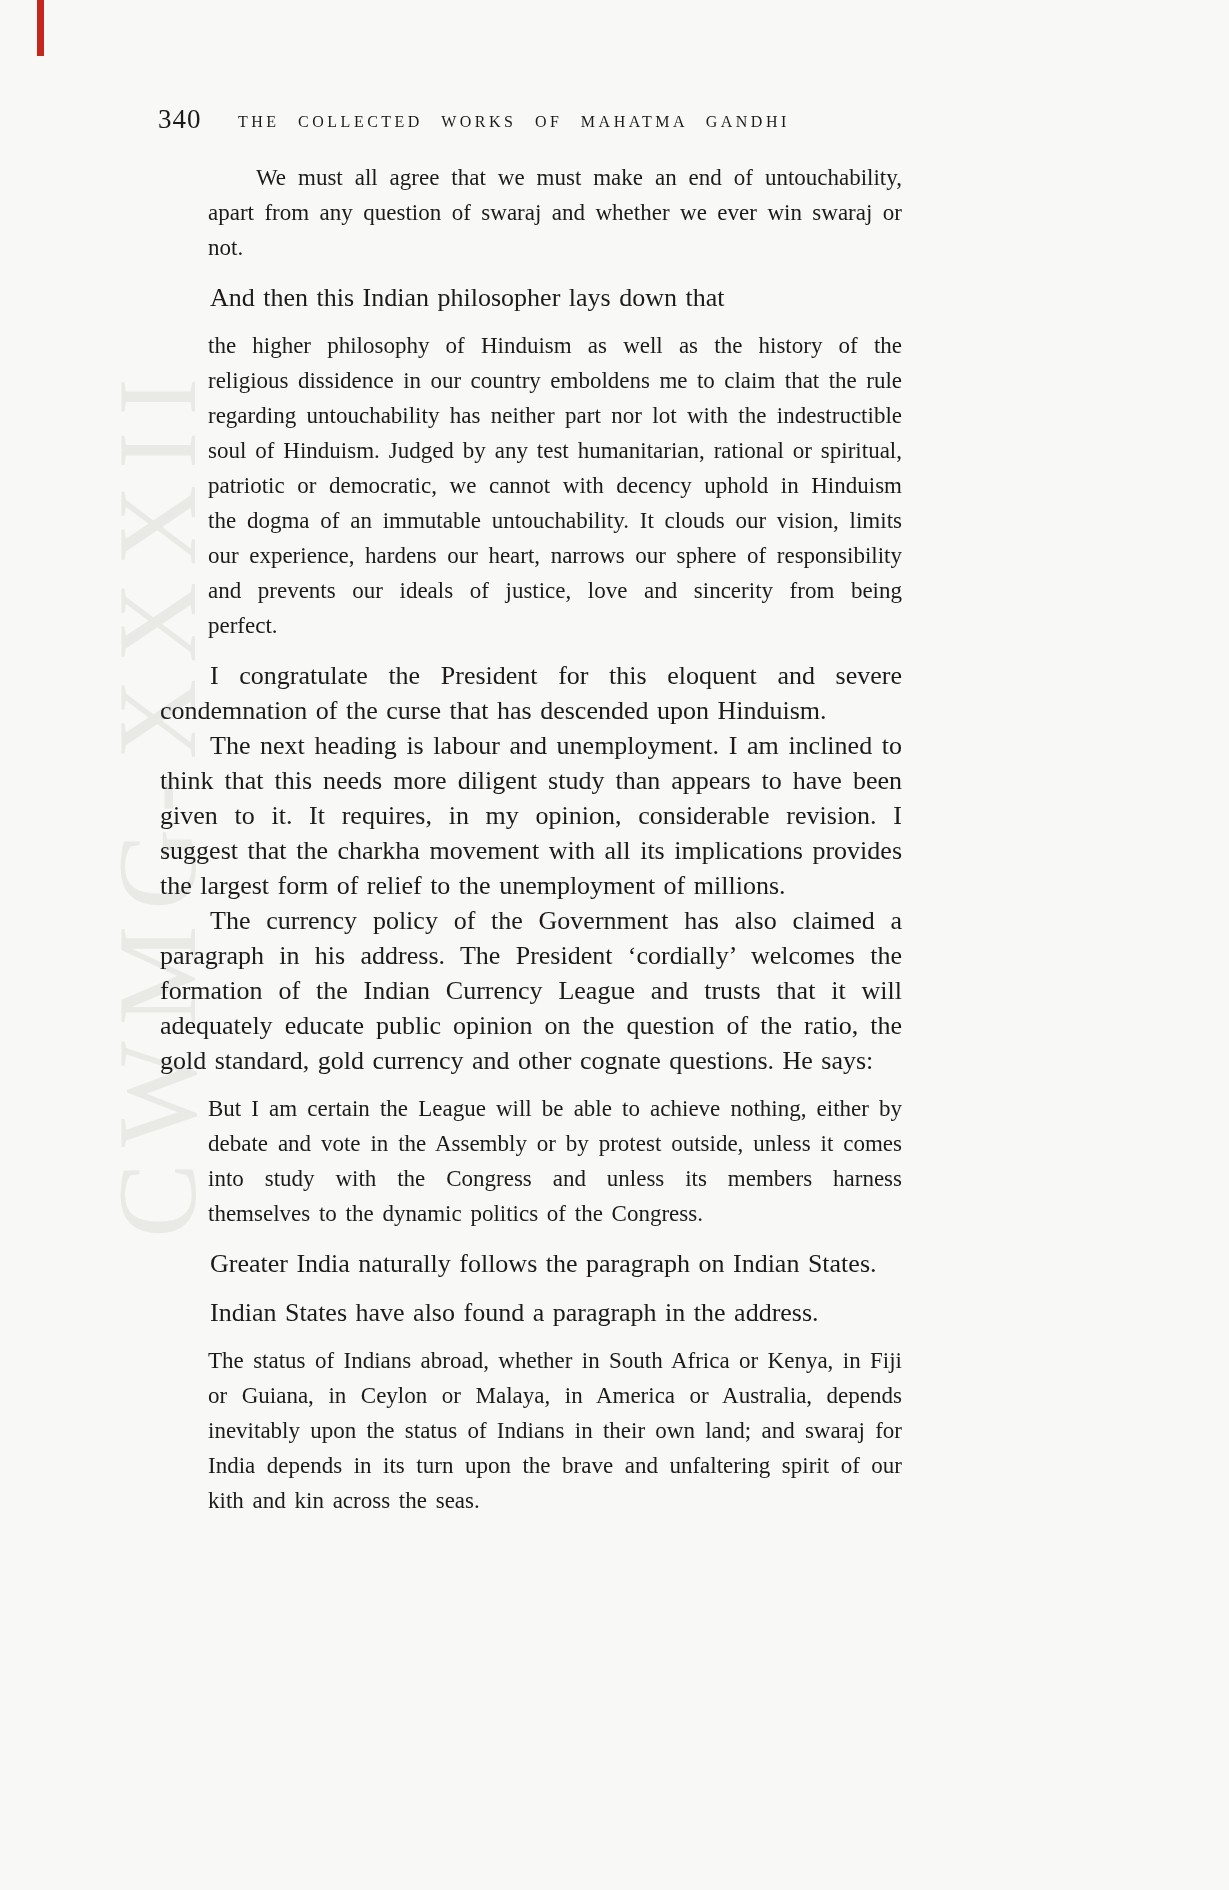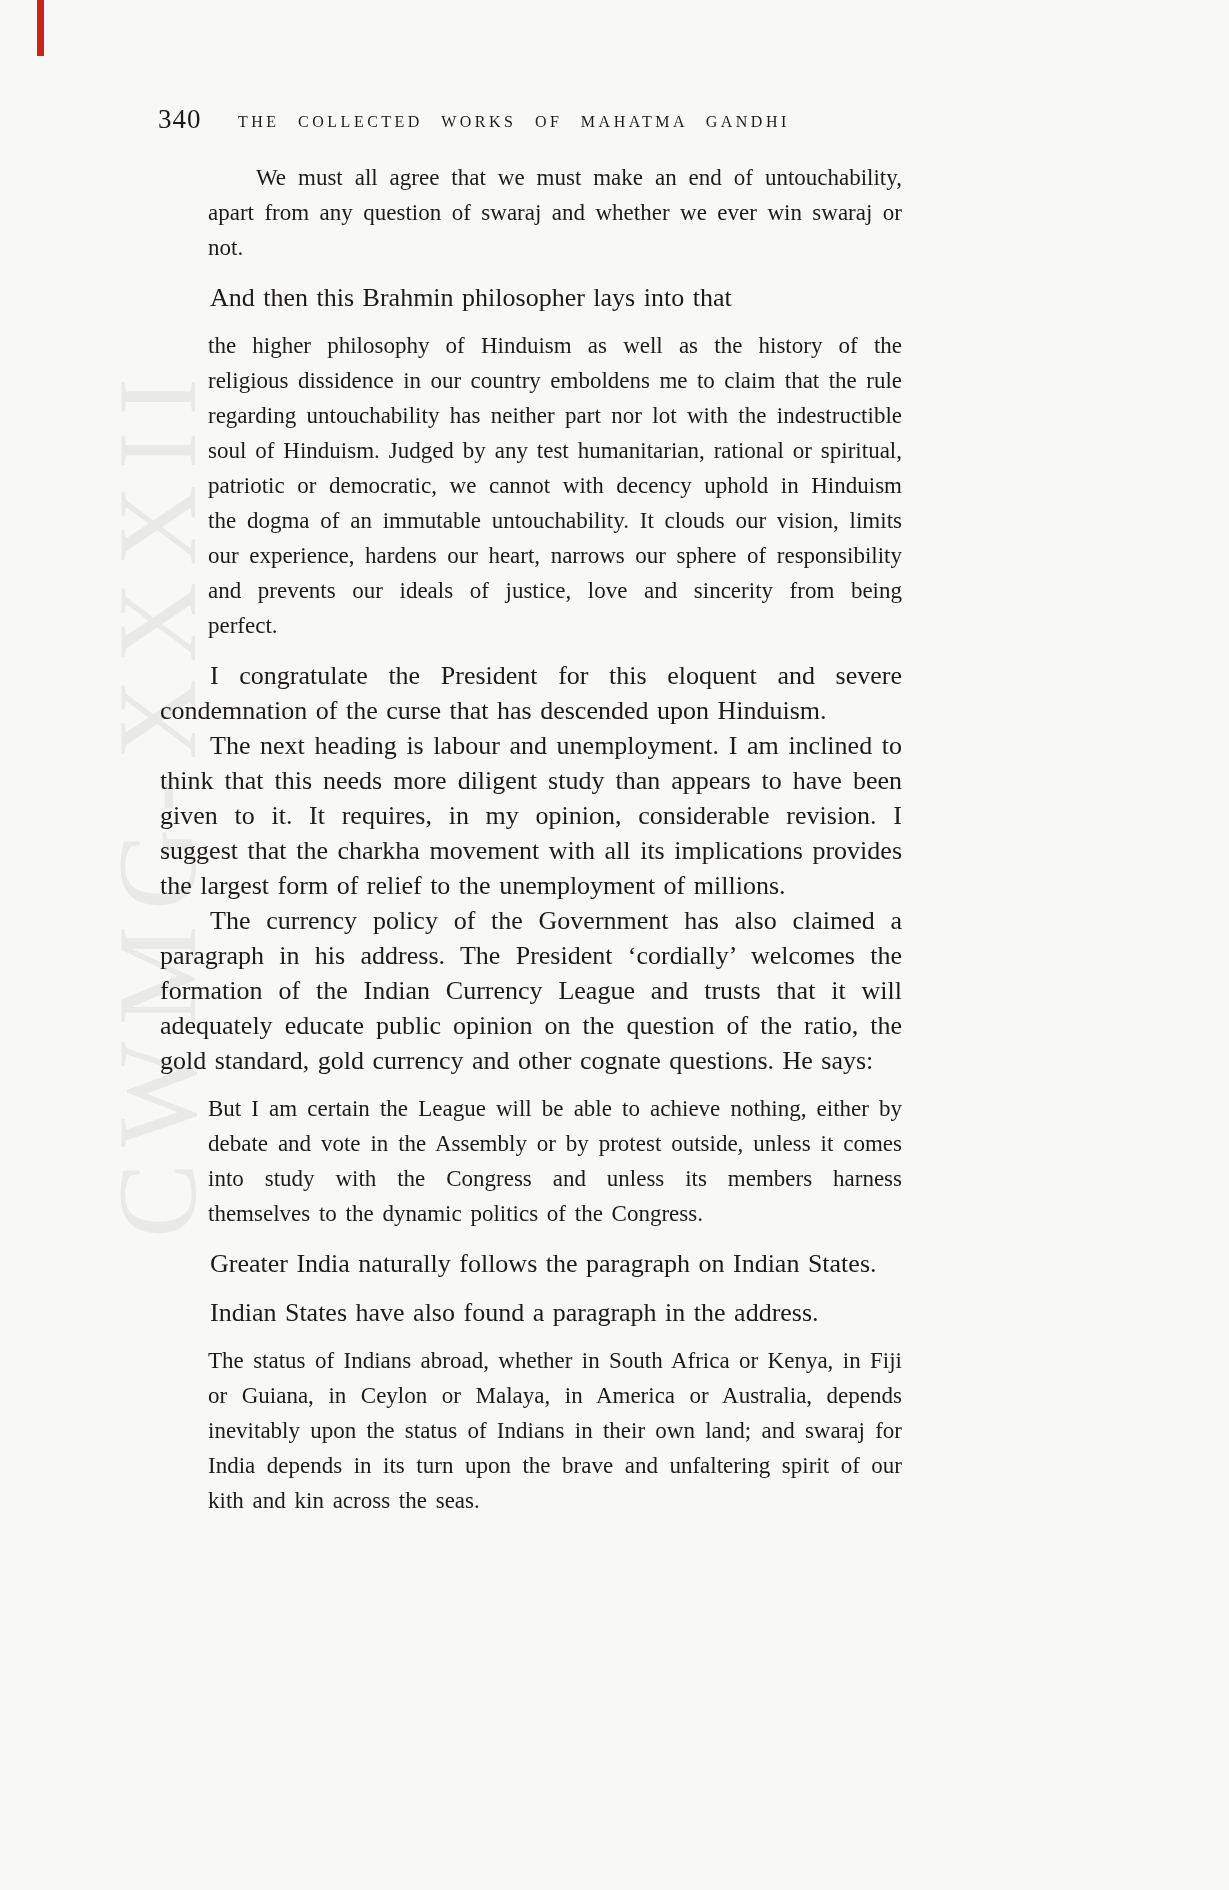--- a/index.html
+++ b/index.html
@@ -74,21 +74,21 @@
   <div class="watermark">CWMG-XXXII</div>
 
   <div class="folio">340</div>
 
   <div class="running-head">THE COLLECTED WORKS OF MAHATMA GANDHI</div>
 
   <div class="text-block">
 
     <p class="extract first-indent">We must all agree that we must make an end of untouchability, apart from any question of swaraj and whether we ever win swaraj or not.</p>
 
-    <p class="para gap-before">And then this Brahmin philosopher lays into that</p>
+    <p class="para gap-before">And then this Indian philosopher lays down that</p>
 
     <p class="extract">the higher philosophy of Hinduism as well as the history of the religious dissidence in our country emboldens me to claim that the rule regarding untouchability has neither part nor lot with the indestructible soul of Hinduism. Judged by any test humanitarian, rational or spiritual, patriotic or democratic, we cannot with decency uphold in Hinduism the dogma of an immutable untouchability. It clouds our vision, limits our experience, hardens our heart, narrows our sphere of responsibility and prevents our ideals of justice, love and sincerity from being perfect.</p>
 
     <p class="para gap-before">I congratulate the President for this eloquent and severe condemnation of the curse that has descended upon Hinduism.</p>
 
     <p class="para">The next heading is labour and unemployment. I am inclined to think that this needs more diligent study than appears to have been given to it. It requires, in my opinion, considerable revision. I suggest that the charkha movement with all its implications provides the largest form of relief to the unemployment of millions.</p>
 
     <p class="para">The currency policy of the Government has also claimed a paragraph in his address. The President ‘cordially’ welcomes the formation of the Indian Currency League and trusts that it will adequately educate public opinion on the question of the ratio, the gold standard, gold currency and other cognate questions. He says:</p>
 
     <p class="extract">But I am certain the League will be able to achieve nothing, either by debate and vote in the Assembly or by protest outside, unless it comes into study with the Congress and unless its members harness themselves to the dynamic politics of the Congress.</p>

